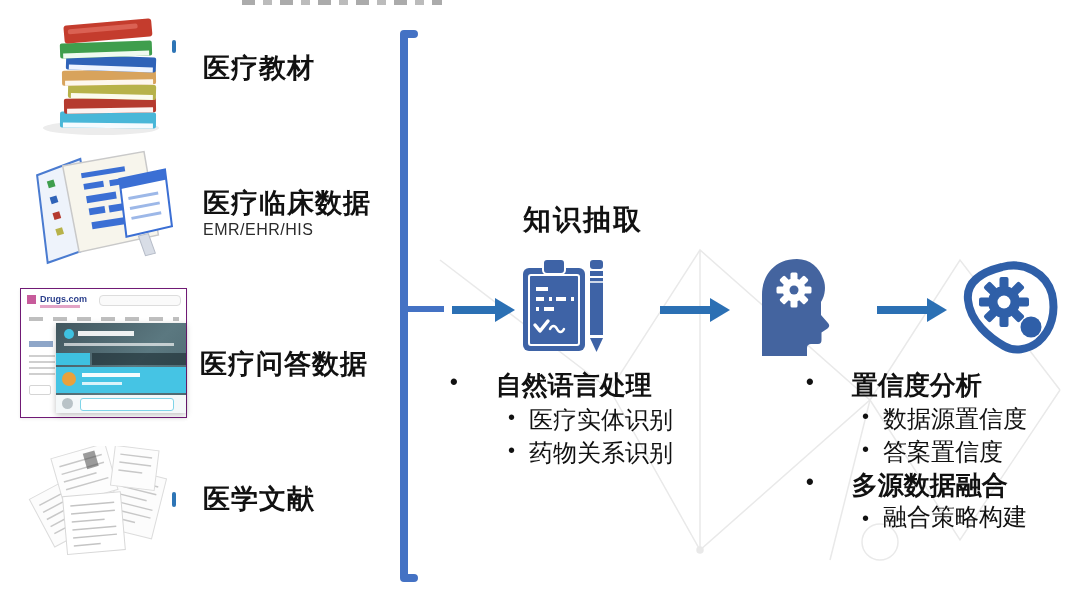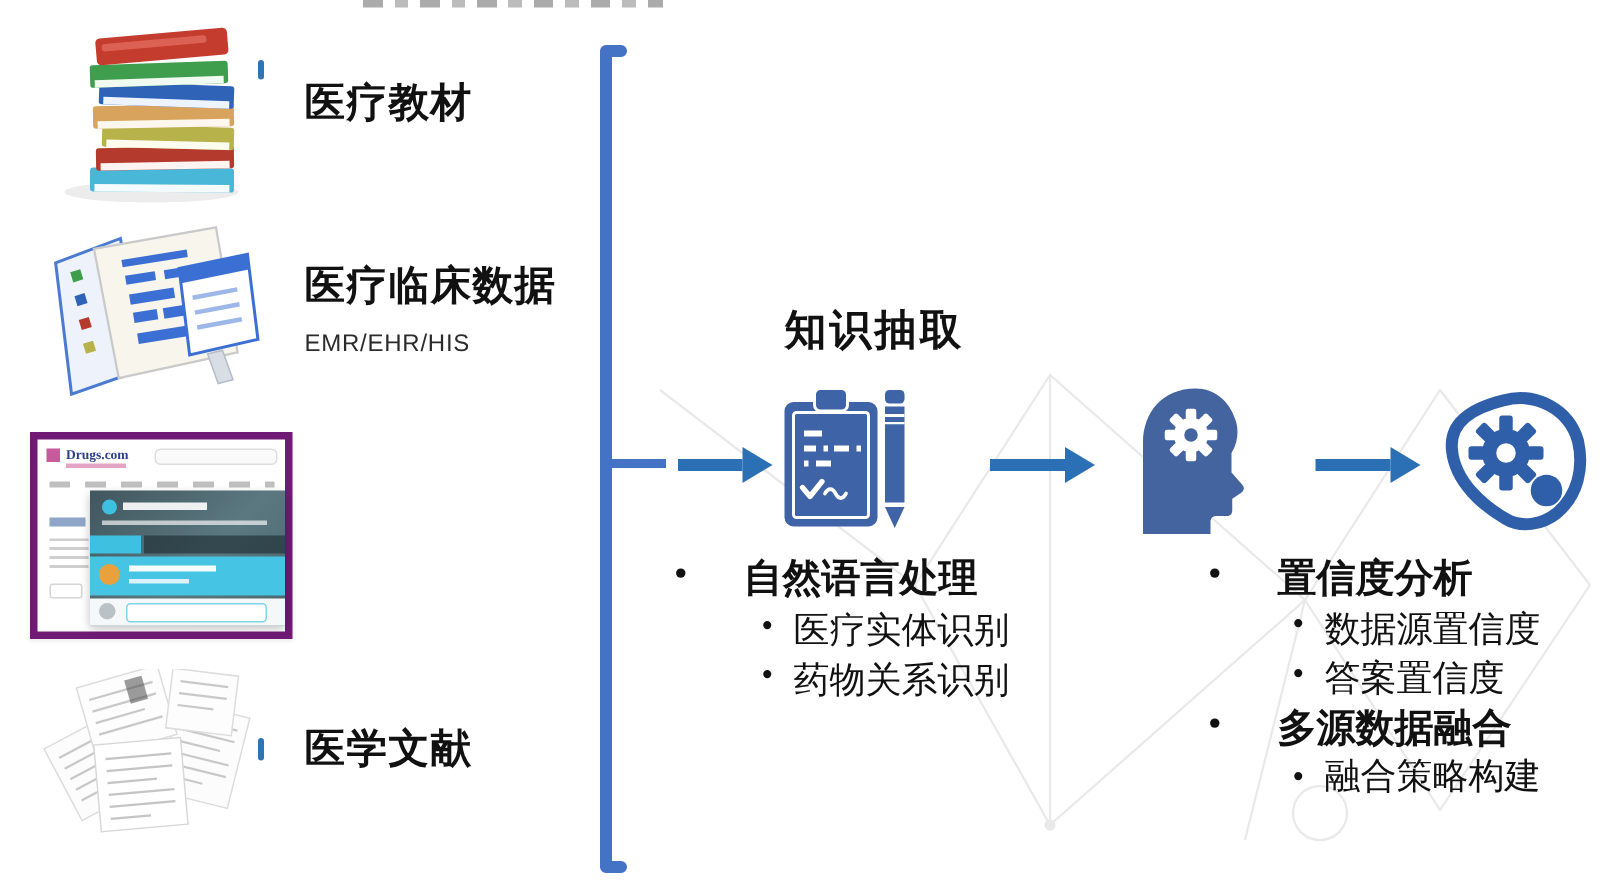--- a/index.html
+++ b/index.html
@@ -114,21 +114,21 @@
       </g>
       <polygon points="96,30 142,23 146,80 100,88" fill="#ffffff" stroke="#3b6fd4" stroke-width="2"></polygon>
       <polygon points="96,30 142,23 143,33 97,40" fill="#3b6fd4"></polygon>
       <line x1="104" y1="50" x2="134" y2="46" stroke="#9db8e8" stroke-width="3"></line>
       <line x1="105" y1="60" x2="135" y2="56" stroke="#9db8e8" stroke-width="3"></line>
       <line x1="106" y1="70" x2="136" y2="66" stroke="#9db8e8" stroke-width="3"></line>
       <polygon points="112,88 122,86 128,106 118,108" fill="#d8dde6" stroke="#b6bcc8" stroke-width="1"></polygon>
     </g>
   </svg>
 
-  <div class="abs" style="left:20px;top:288px;width:165px;height:128px;background:#fff;border:5px solid #701a75;box-shadow:0 1px 3px rgba(0,0,0,.08);font-family:Liberation Serif, serif;">
+  <div class="abs" style="left:20px;top:288px;width:165px;height:128px;background:#fff;border:1px solid #701a75;box-shadow:0 1px 3px rgba(0,0,0,.08);">
     <div class="abs" style="left:6px;top:6px;width:9px;height:9px;background:#c75b9b;"></div>
     <div class="abs" style="left:19px;top:5px;font-size:9px;font-weight:700;color:#2b3f8c;">Drugs.com</div>
     <div class="abs" style="left:19px;top:16px;width:40px;height:3px;background:#e3a4c6;"></div>
     <div class="abs" style="left:78px;top:6px;width:80px;height:9px;border:1px solid #ddd;border-radius:4px;background:#fafafa;"></div>
     <div class="abs" style="left:8px;top:28px;width:150px;height:4px;background:repeating-linear-gradient(90deg,#bfbfbf 0 14px,transparent 14px 24px);"></div>
     <div class="abs" style="left:8px;top:52px;width:24px;height:6px;background:#8ea6c8;"></div>
     <div class="abs" style="left:8px;top:66px;width:26px;height:22px;background:repeating-linear-gradient(180deg,#cfcfcf 0 2px,transparent 2px 6px);"></div>
     <div class="abs" style="left:8px;top:96px;width:20px;height:8px;border:1px solid #d5d5d5;border-radius:2px;"></div>
 
     <div class="abs" style="left:35px;top:34px;width:130px;height:90px;background:linear-gradient(135deg,#41565e,#5b7880 55%,#4a656d);box-shadow:0 2px 6px rgba(0,0,0,.25);">
@@ -201,22 +201,23 @@
             <line x1="47" y1="98" x2="74" y2="98"></line>
           </g>
         </g>
     </g>
   </svg>
 
   <div class="abs tick" style="left:172px;top:40px;height:13px;"></div>
   <div class="abs tick" style="left:172px;top:492px;height:15px;"></div>
 
   <div class="abs src-label" style="left:203px;top:50px;">医疗教材</div>
-  <div class="abs src-label" style="left:203px;top:172px;">医疗临床数据</div>
+  <div class="abs src-label" style="left:203px;top:185px;">医疗临床数据</div>
   <div class="abs src-sub" style="left:203px;top:221px;">EMR/EHR/HIS</div>
+  <div class="abs src-label" style="left:200px;top:346px;">医疗问答数据</div>
   <div class="abs src-label" style="left:203px;top:481px;">医学文献</div>
 
   <svg class="abs" style="left:394px;top:26px;" width="56" height="560" viewBox="0 0 56 560">
     <path d="M20,8 L10,8 L10,552 L20,552" fill="none" stroke="#4472C4" stroke-width="8" stroke-linecap="round" stroke-linejoin="round"></path>
     <path d="M10,283 L50,283" fill="none" stroke="#4472C4" stroke-width="6" stroke-linecap="butt"></path>
   </svg>
 
   <div class="abs arrow" style="left:452px;top:306px;width:43px;"></div>
   <div class="abs arrow" style="left:660px;top:306px;width:50px;"></div>
   <div class="abs arrow" style="left:877px;top:306px;width:50px;"></div>

